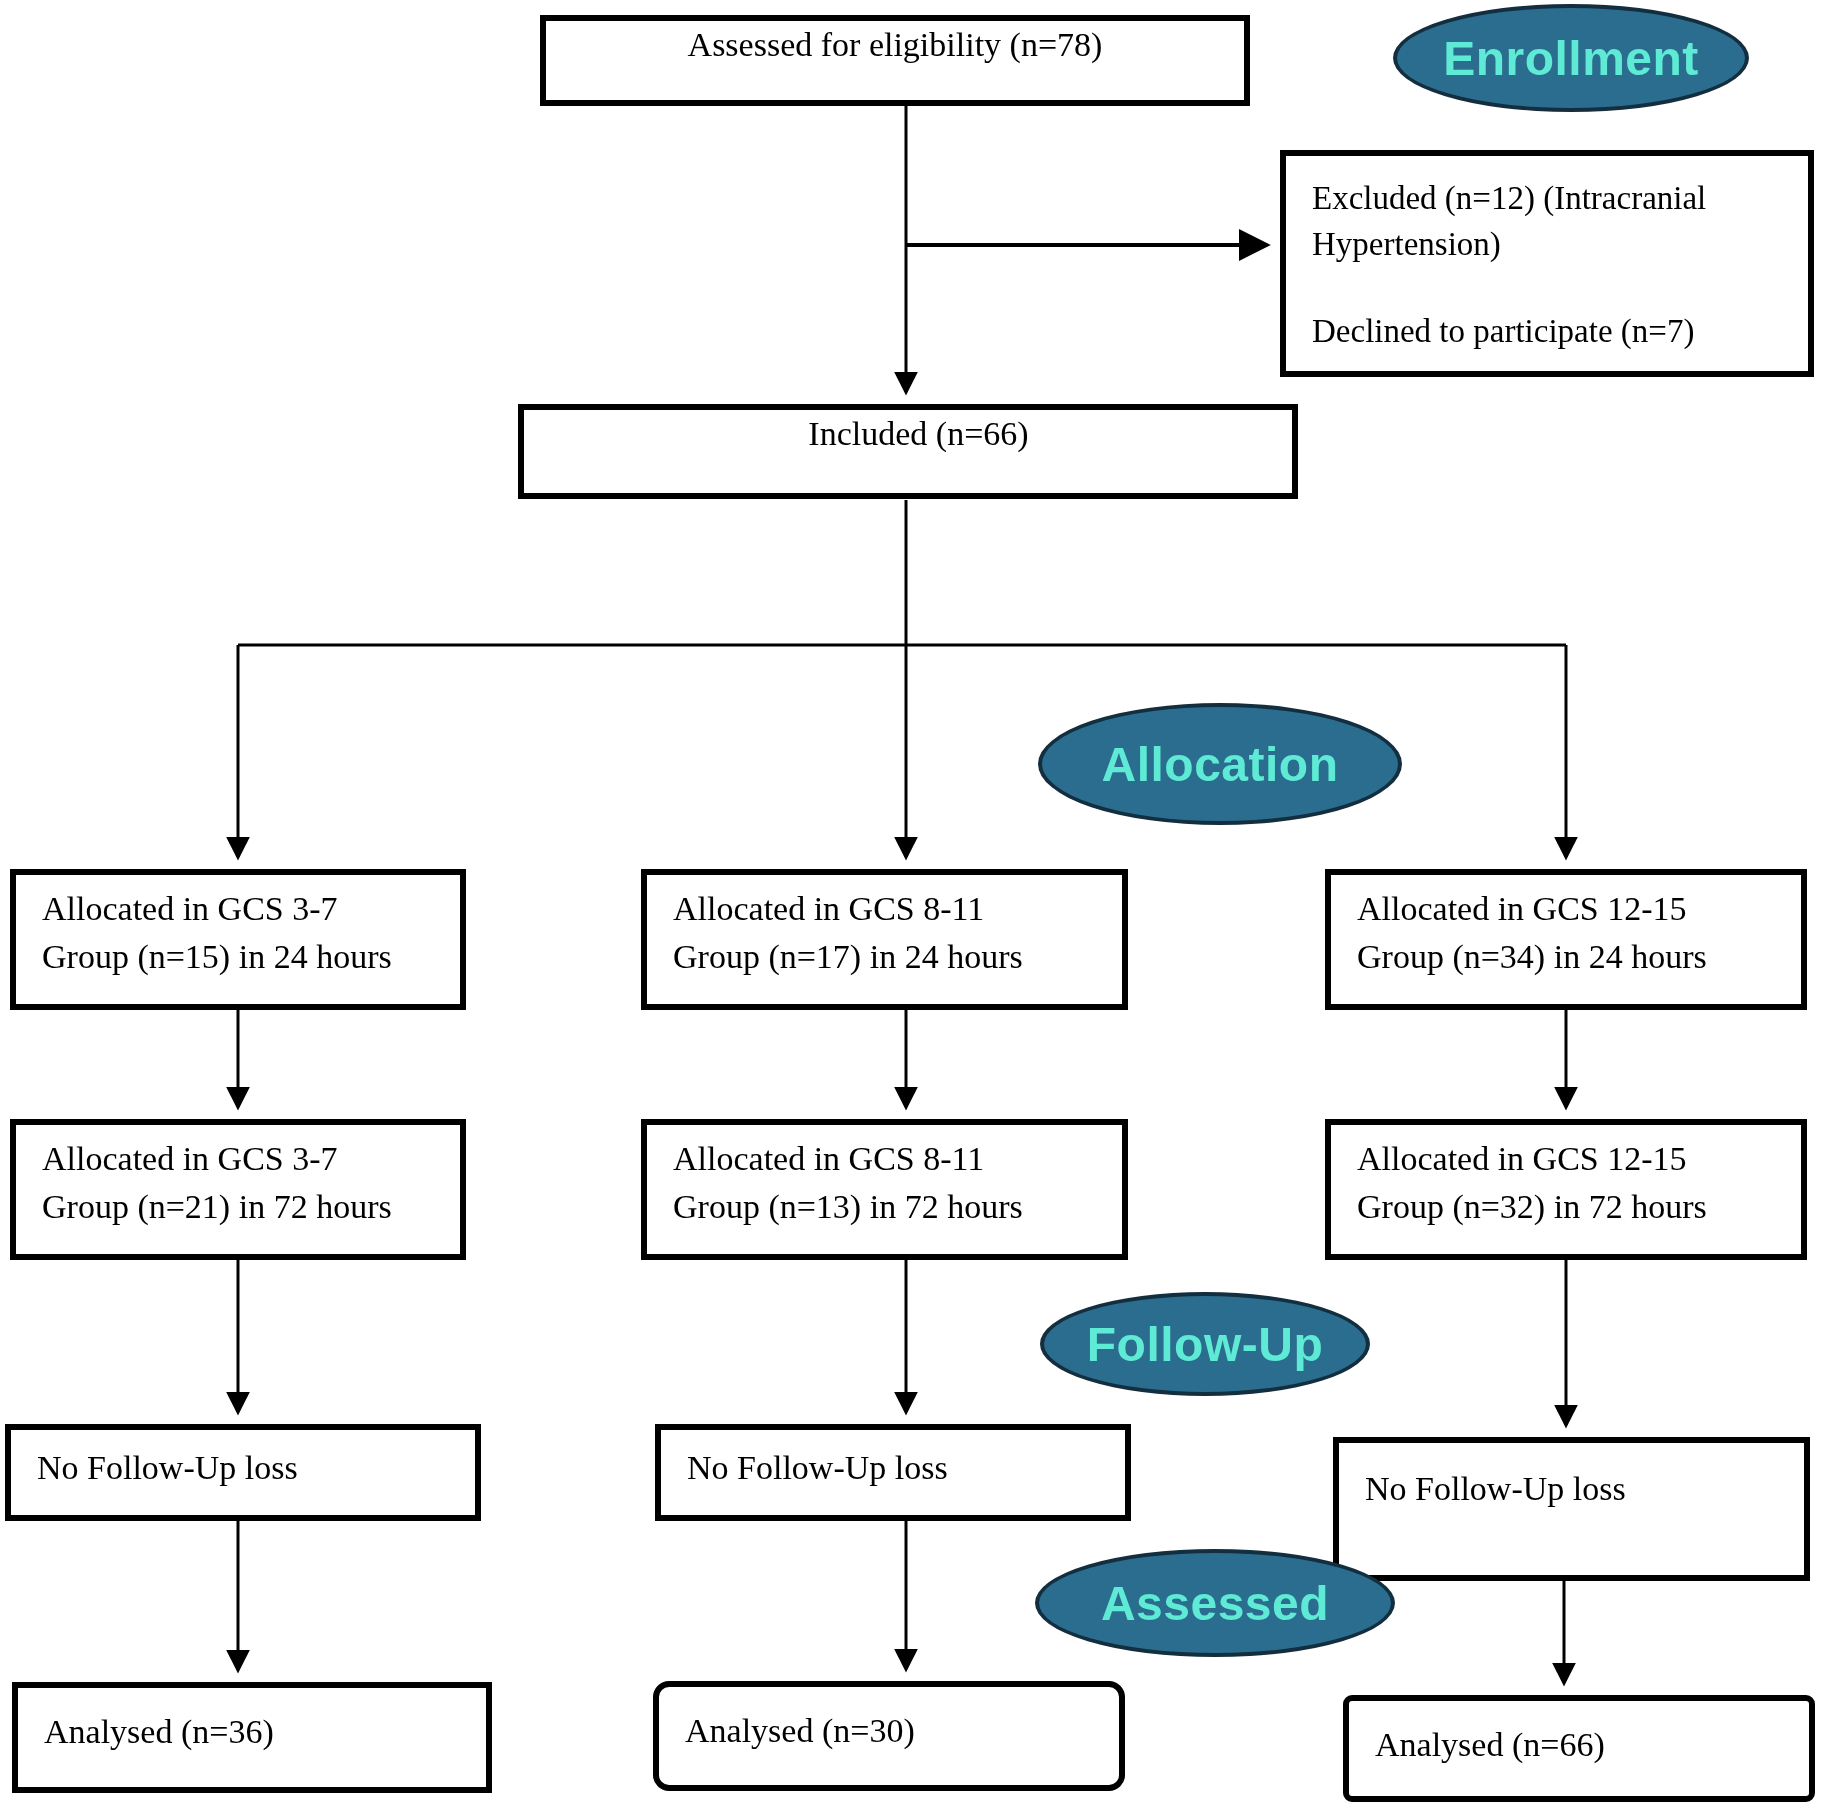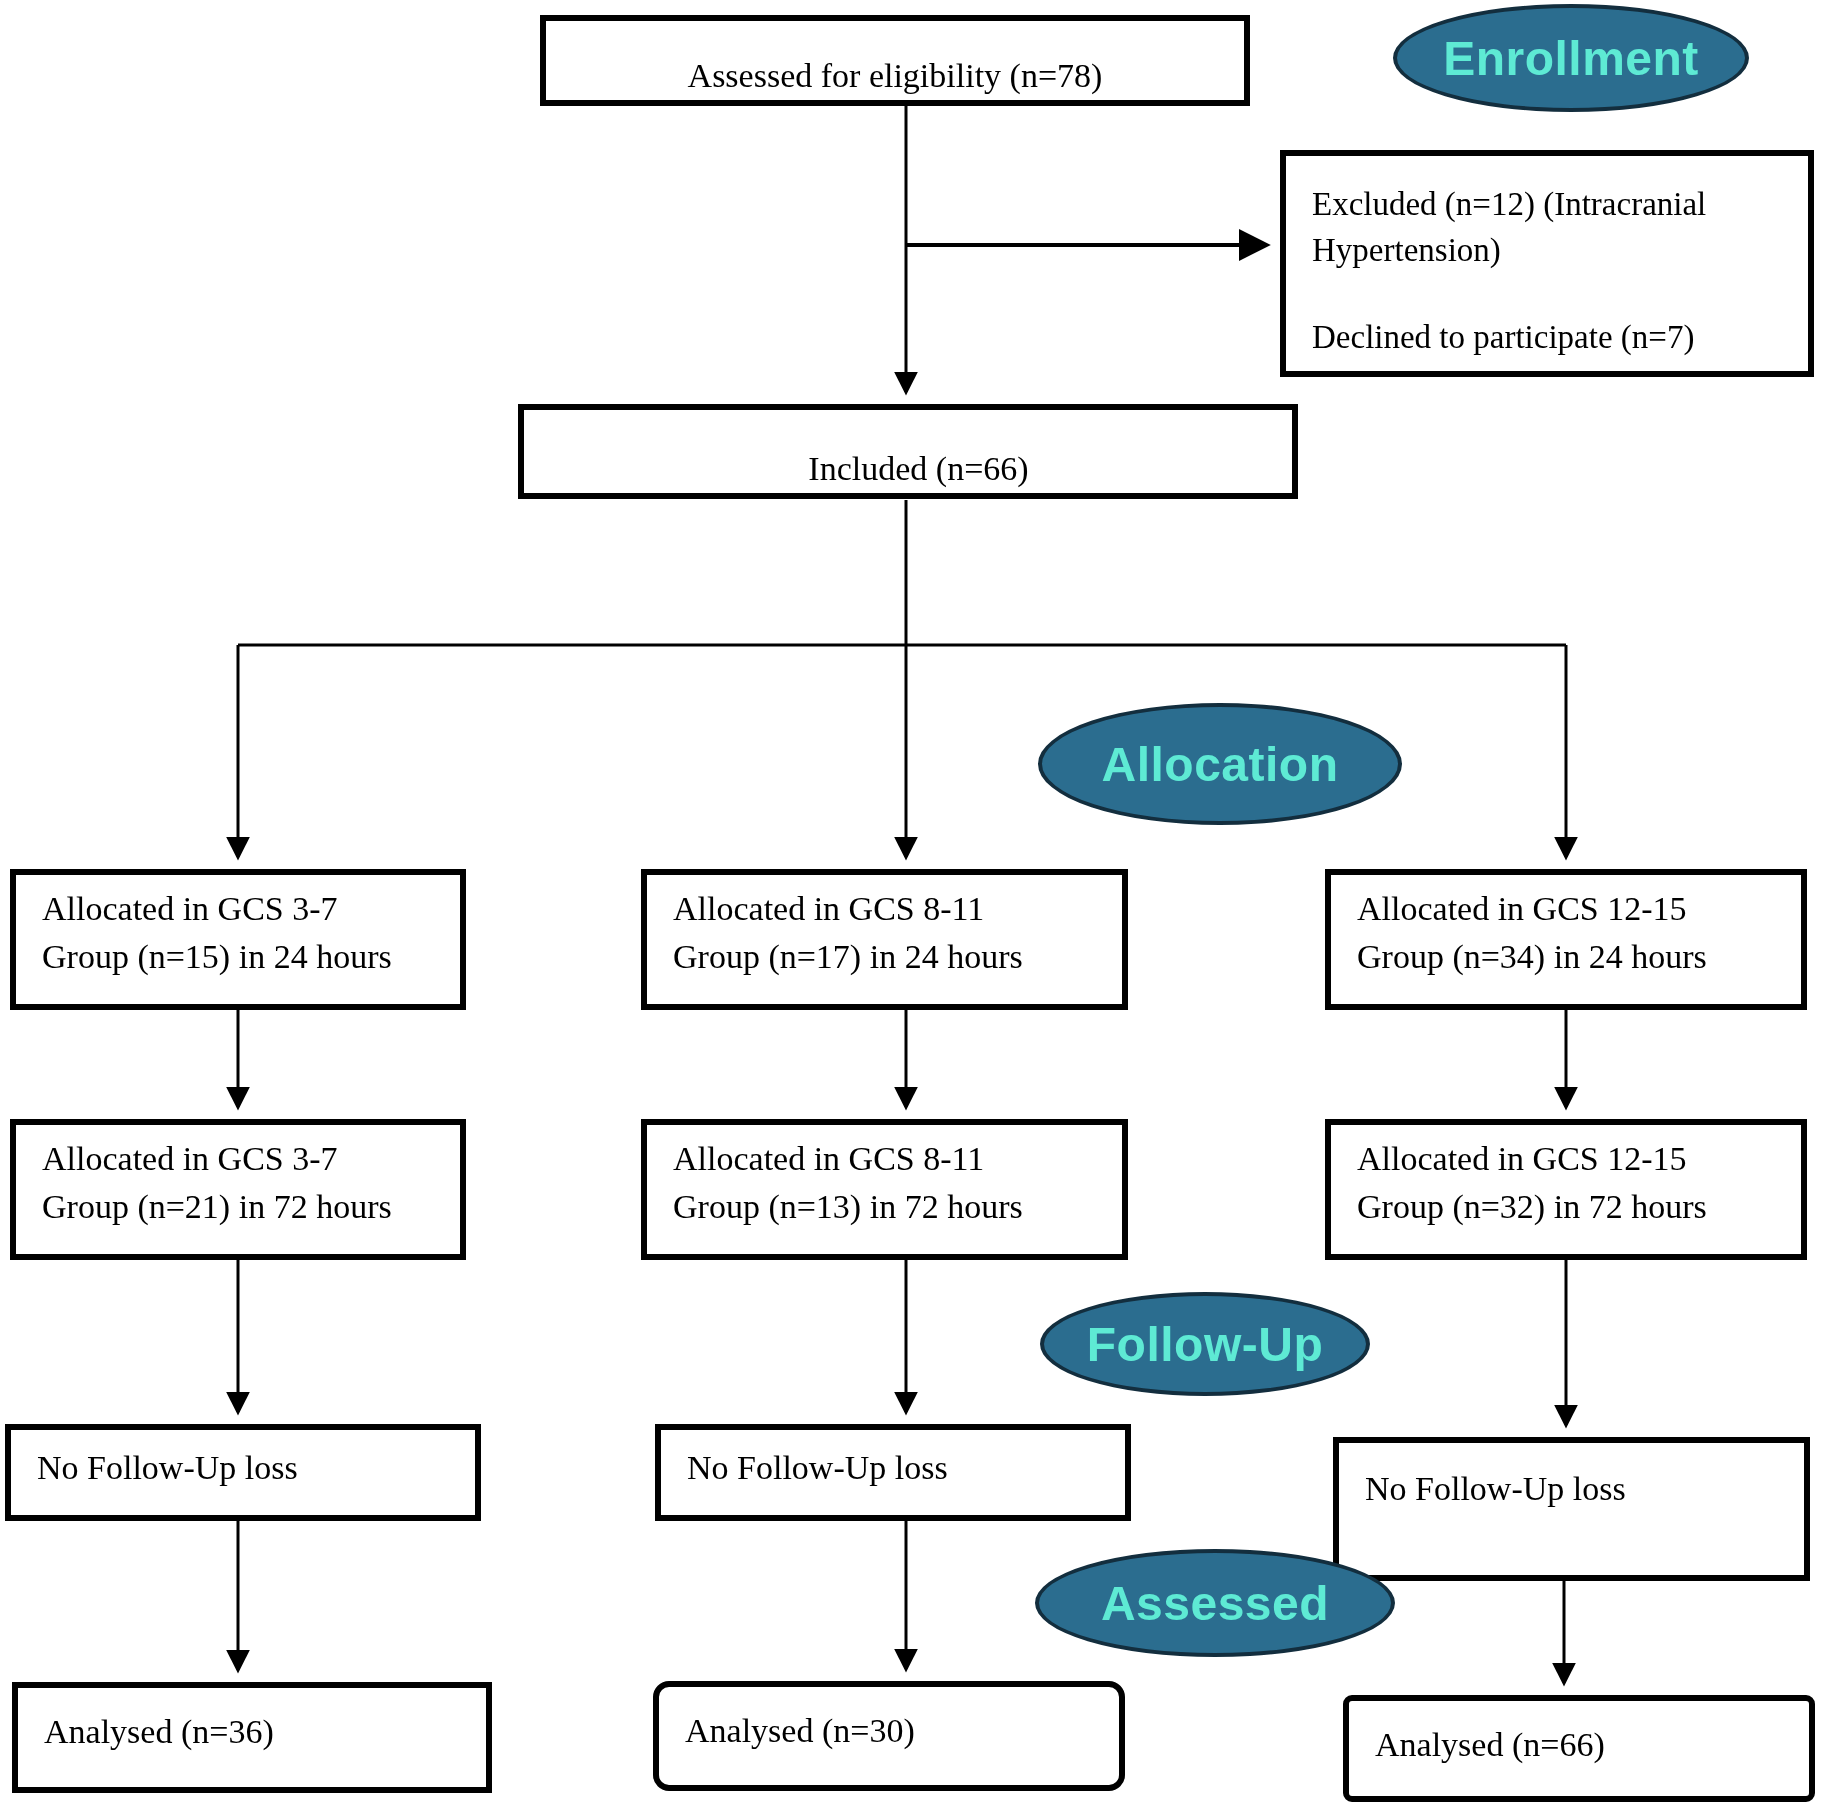--- a/index.html
+++ b/index.html
@@ -10,21 +10,21 @@
     font-family:"Liberation Serif",serif;
     overflow:hidden;
   }
   .connectors{position:absolute;left:0;top:0;z-index:1;}
   .box{
     position:absolute;box-sizing:border-box;z-index:2;
     border:6px solid var(--box-border,#000);
     background:#fff;color:#000;
     font-size:34px;line-height:1.42;
   }
-  .box.center{display:flex;align-items:flex-end;justify-content:center;text-align:center;}
+  .box.center{display:flex;align-items:flex-start;justify-content:center;text-align:center;}
   .box.leftpad{padding:10px 14px 0 26px;text-align:left;}
   .box .para{margin:0;font-size:33px;line-height:1.38;}
   .box .para + .para{margin-top:42px;}
   .stage{
     position:absolute;box-sizing:border-box;z-index:3;
     border:4px solid var(--stage-border,#132e3e);
     background:var(--stage-fill,#2b6d8f);
     border-radius:50%;
     display:flex;align-items:center;justify-content:center;
     color:#5eead4;
@@ -63,21 +63,21 @@
   </svg>
 
   <div class="box center" style="left:540px;top:15px;width:710px;height:91px;">
     <span>Assessed for eligibility (n=78)</span>
   </div>
 
   <div class="stage" style="left:1393px;top:4px;width:356px;height:108px;">
     <span>Enrollment</span>
   </div>
 
-  <div class="box leftpad" style="left:1280px;top:150px;width:534px;height:227px;padding-top:26px;">
+  <div class="box leftpad" style="left:1280px;top:150px;width:534px;height:227px;padding-top:20px;">
     <p class="para">Excluded (n=12) (Intracranial Hypertension)</p>
     <p class="para">Declined to participate (n=7)</p>
   </div>
 
   <div class="box center" style="left:518px;top:404px;width:780px;height:95px;padding-left:21px;">
     <span>Included (n=66)</span>
   </div>
 
   <div class="stage" style="left:1038px;top:703px;width:364px;height:122px;text-align:center;">
     <span>Allocation</span>

